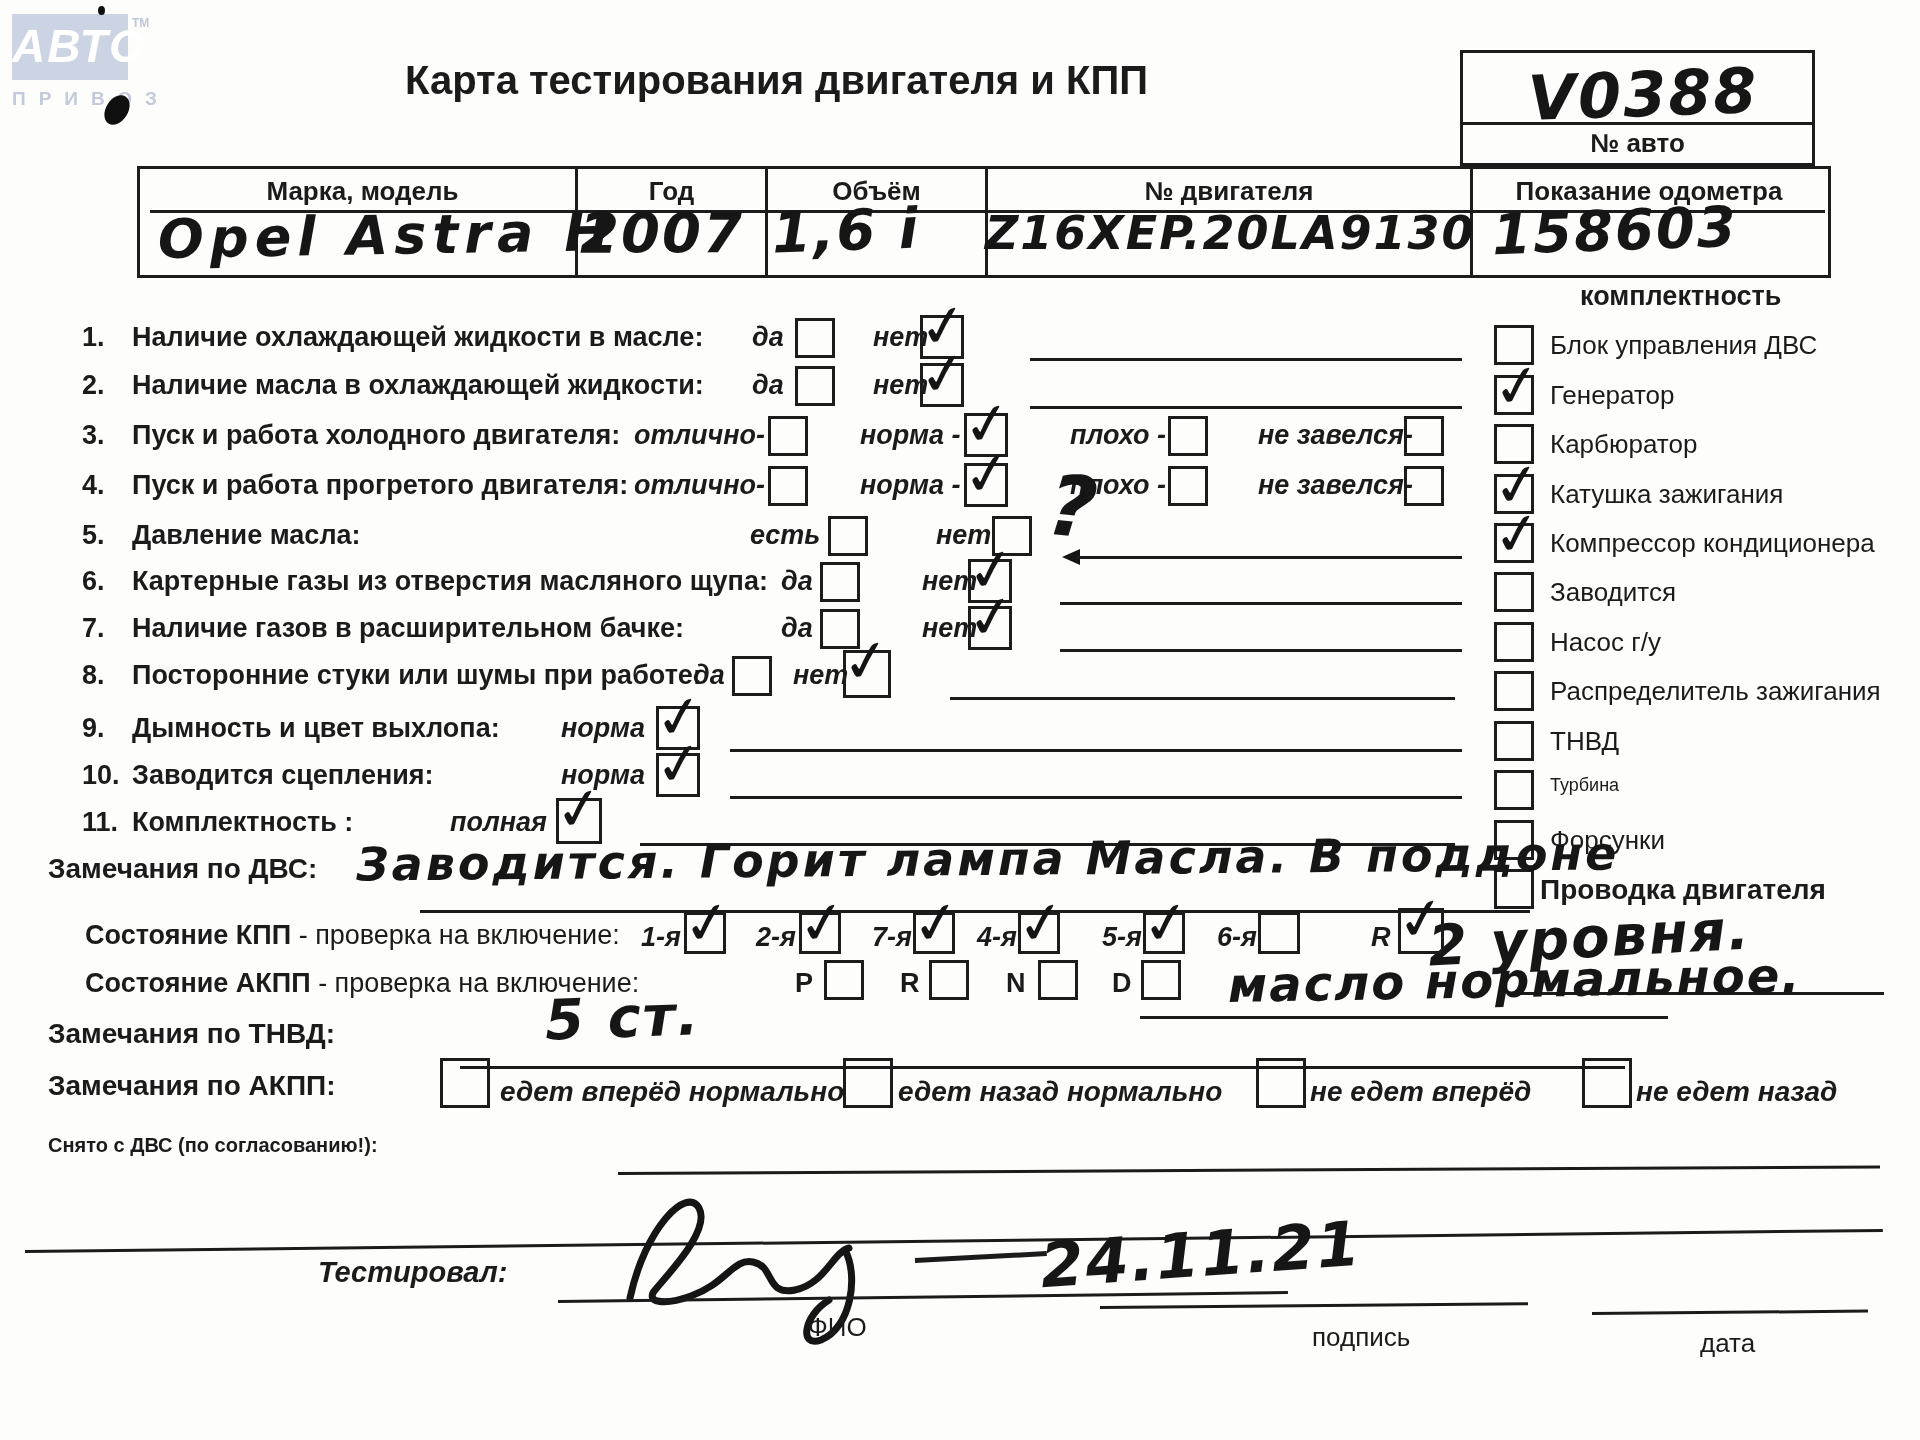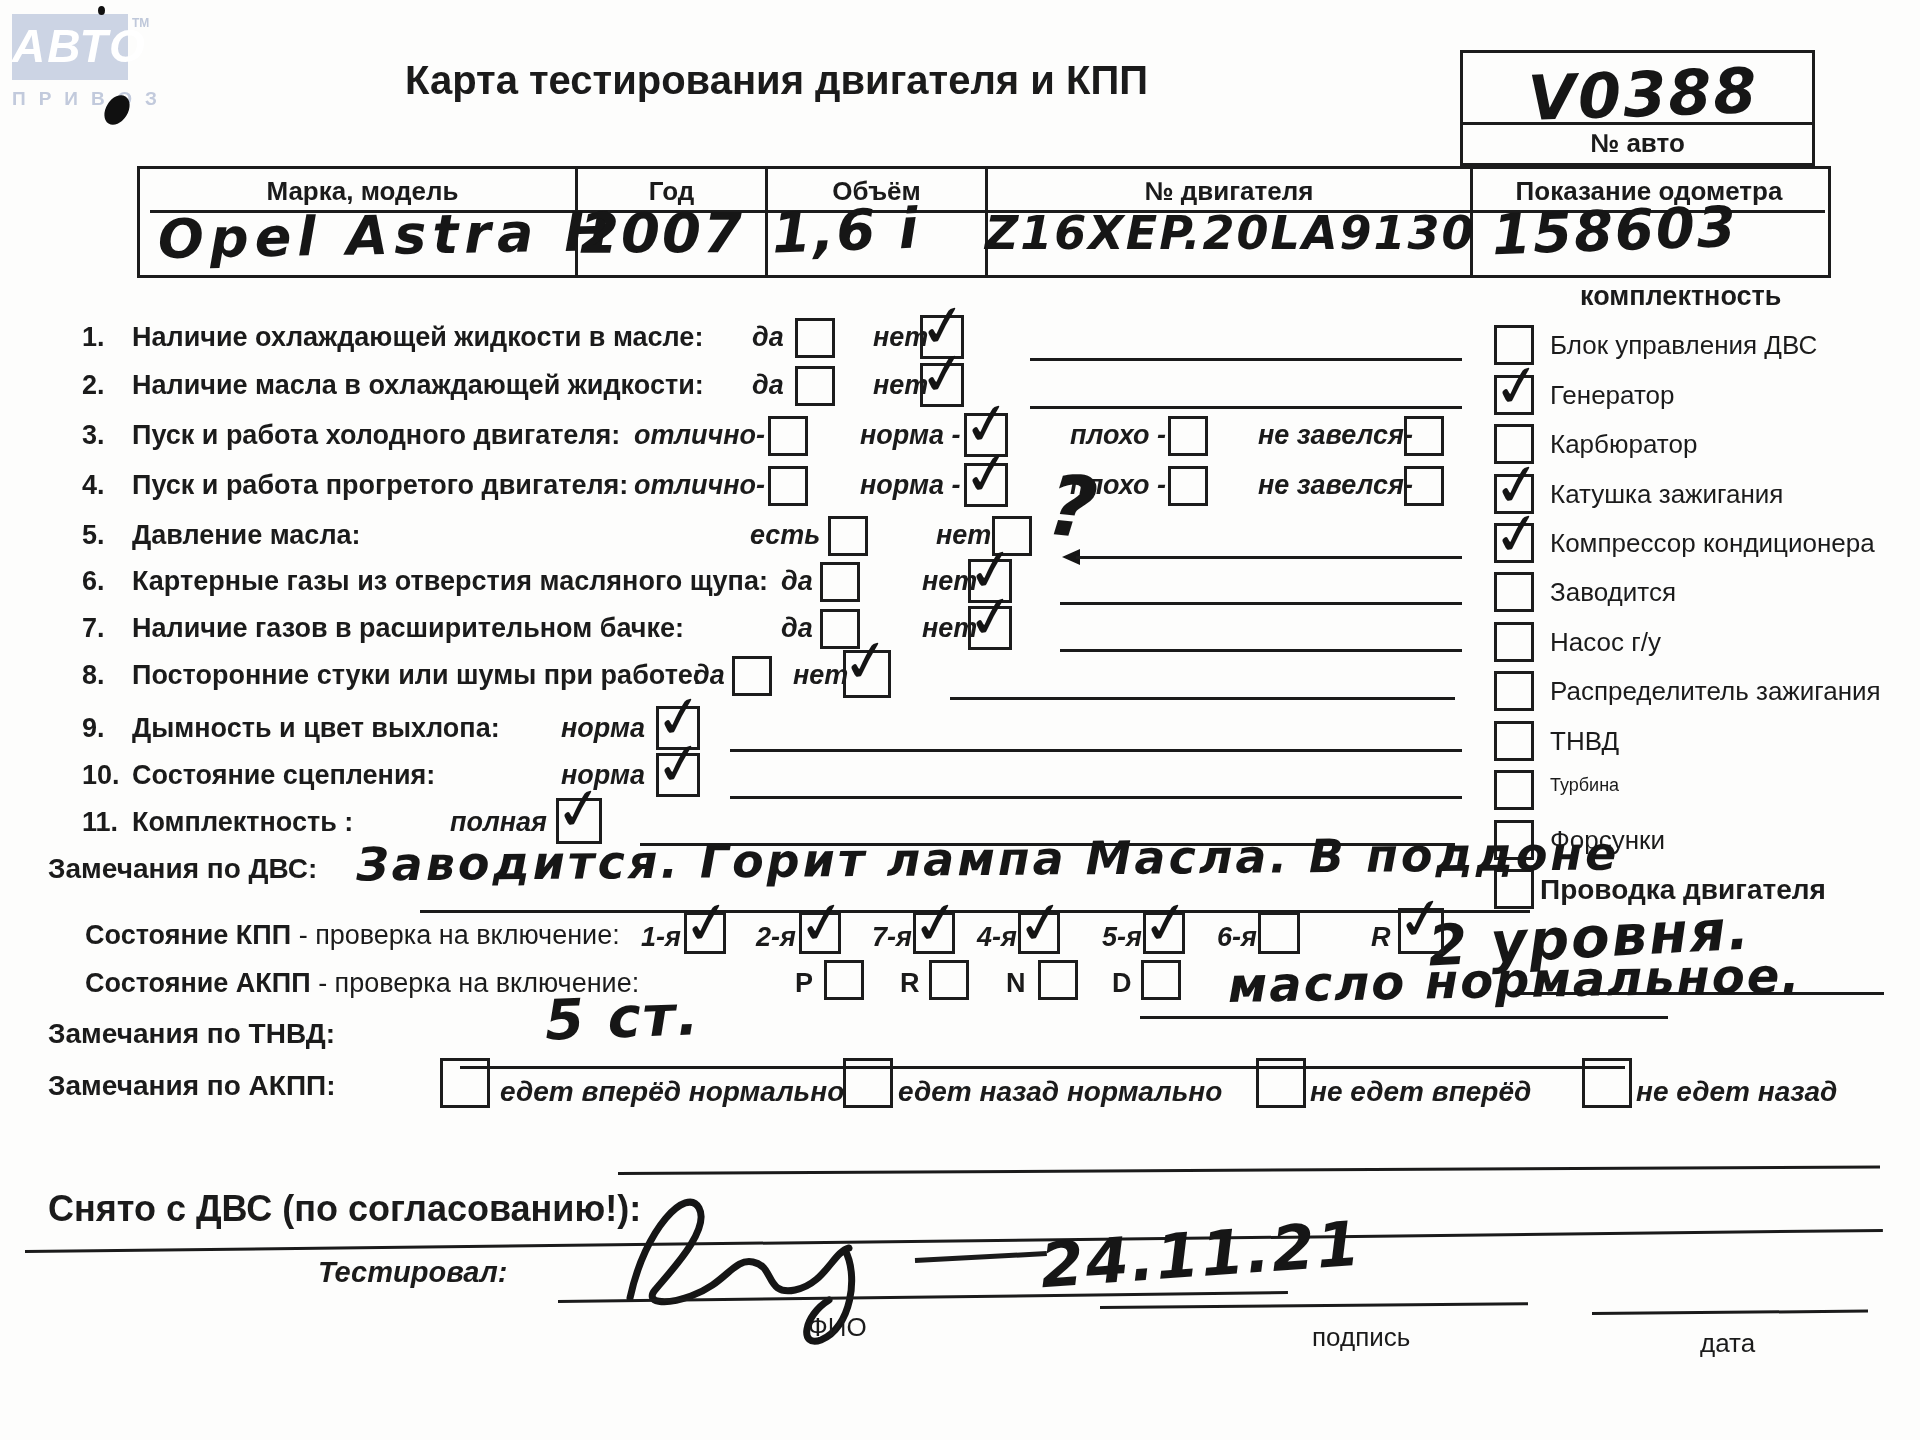--- a/index.html
+++ b/index.html
@@ -178,21 +178,21 @@
   <span class="cb checked" style="left:843px;top:650px;width:48px;height:48px" data-g="✓"></span>
   <span class="hline" style="left:950px;top:697px;width:505px"></span>
 
   <span class="num" style="left:82px;top:713px">9.</span>
   <span class="lbl" style="left:132px;top:713px">Дымность и цвет выхлопа:</span>
   <span class="opt" style="left:561px;top:713px">норма</span>
   <span class="cb checked" style="left:656px;top:706px;width:44px;height:44px" data-g="✓"></span>
   <span class="hline" style="left:730px;top:749px;width:732px"></span>
 
   <span class="num" style="left:82px;top:760px">10.</span>
-  <span class="lbl" style="left:132px;top:760px">Состояние сцепления:</span>
+  <span class="lbl" style="left:132px;top:760px">Заводится сцепления:</span>
   <span class="opt" style="left:561px;top:760px">норма</span>
   <span class="cb checked" style="left:656px;top:753px;width:44px;height:44px" data-g="✓"></span>
   <span class="hline" style="left:730px;top:796px;width:732px"></span>
 
   <span class="num" style="left:82px;top:807px">11.</span>
   <span class="lbl" style="left:132px;top:807px">Комплектность :</span>
   <span class="opt" style="left:450px;top:807px">полная</span>
   <span class="cb checked" style="left:556px;top:798px;width:46px;height:46px" data-g="✓"></span>
   <span class="hline" style="left:640px;top:843px;width:815px"></span>
 
@@ -241,21 +241,21 @@
   <span class="sec" style="left:48px;top:1070px">Замечания по АКПП:</span>
   <span class="cb" style="left:440px;top:1058px;width:50px;height:50px"></span>
   <span class="opt" style="left:500px;top:1076px;font-size:28px">едет вперёд нормально</span>
   <span class="cb" style="left:843px;top:1058px;width:50px;height:50px"></span>
   <span class="opt" style="left:898px;top:1076px;font-size:28px">едет назад нормально</span>
   <span class="cb" style="left:1256px;top:1058px;width:50px;height:50px"></span>
   <span class="opt" style="left:1310px;top:1076px;font-size:28px">не едет вперёд</span>
   <span class="cb" style="left:1582px;top:1058px;width:50px;height:50px"></span>
   <span class="opt" style="left:1636px;top:1076px;font-size:28px">не едет назад</span>
 
-  <span class="sec" style="left:48px;top:1188px;font-size:36px">Снято с ДВС (по согласованию!):</span>
+  <span class="sec" style="left:48px;top:1134px;font-size:20px">Снято с ДВС (по согласованию!):</span>
   <span class="hline" style="left:618px;top:1172px;width:1262px;transform:rotate(-0.3deg)"></span>
 
   <span class="hline" style="left:25px;top:1250px;width:1858px;transform:rotate(-0.65deg)"></span>
 
   <span class="sec" style="left:318px;top:1256px;font-size:29px;font-style:italic">Тестировал:</span>
 
   <svg class="abs" style="left:585px;top:1178px" width="330" height="180" viewBox="0 0 330 180">
     <path d="M45 120 C60 50 102 8 114 30 C126 52 84 95 70 112 C60 124 78 128 106 118 C142 105 148 80 168 84 C190 88 180 118 210 112 C240 106 248 74 264 70 M260 72 C274 98 266 150 236 162 C214 170 218 138 244 122" stroke="#151515" stroke-width="7" fill="none" stroke-linecap="round"></path>
   </svg>
   <span class="hline" style="left:915px;top:1258px;width:132px;border-top-width:5px;transform:rotate(-3deg)"></span>

